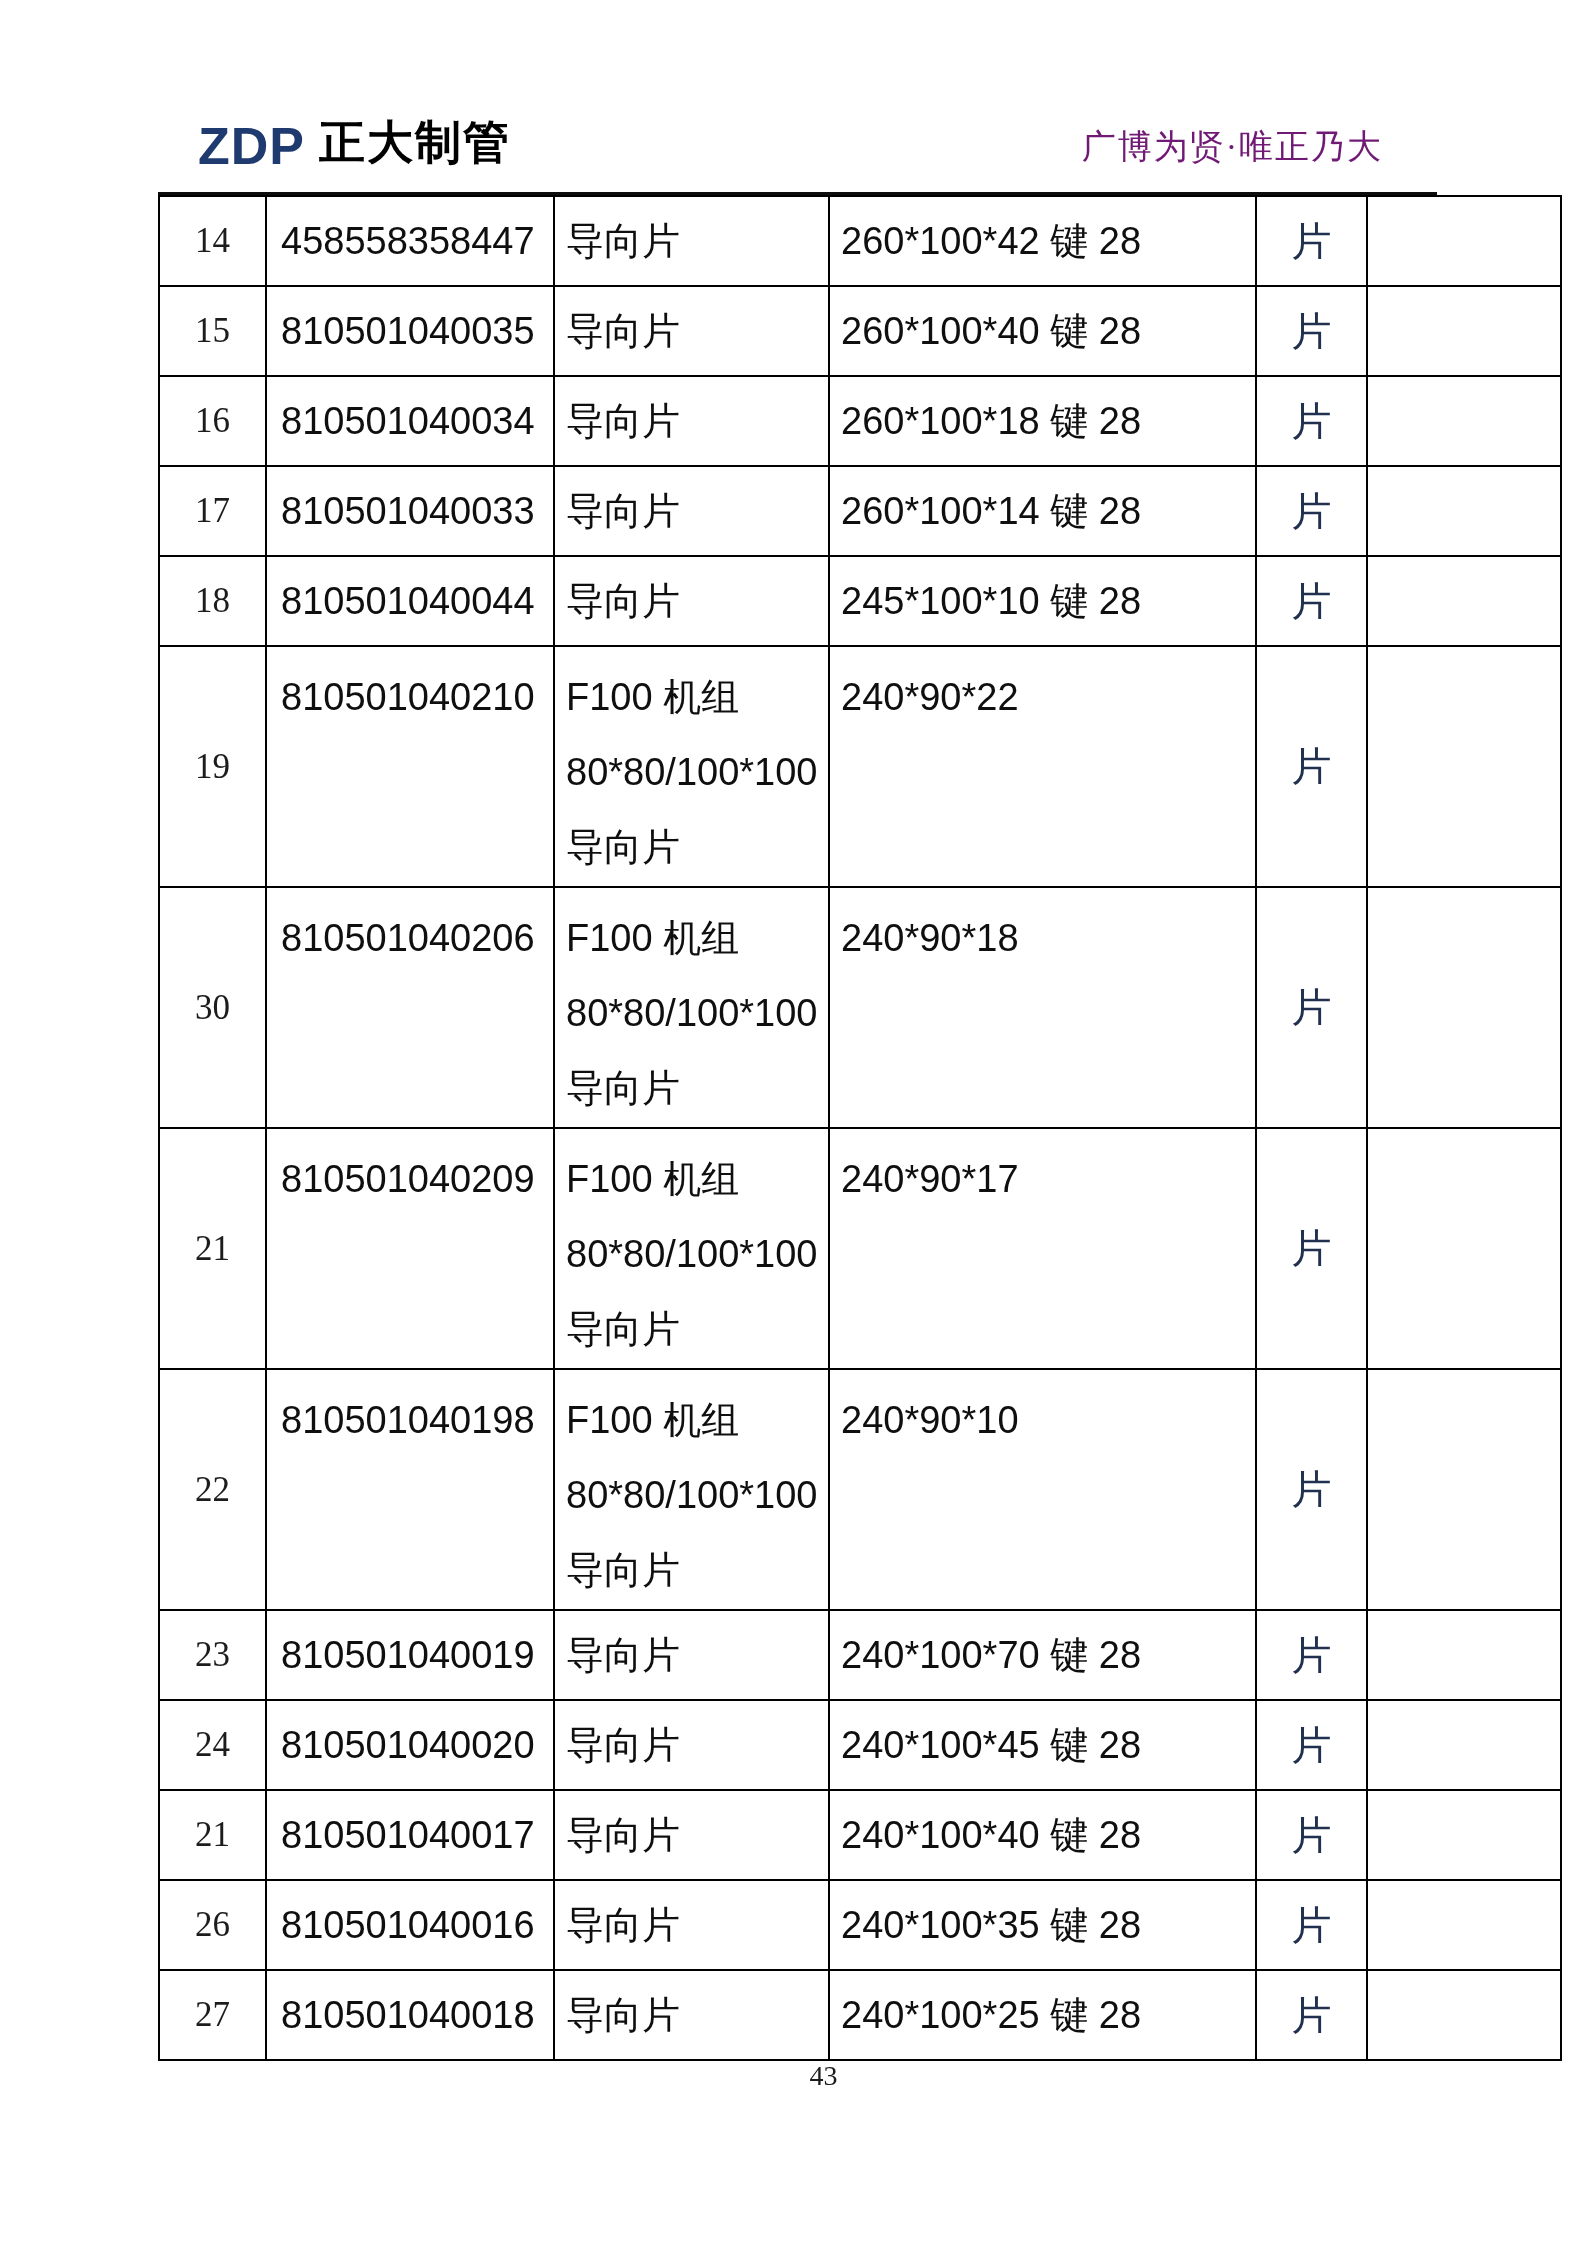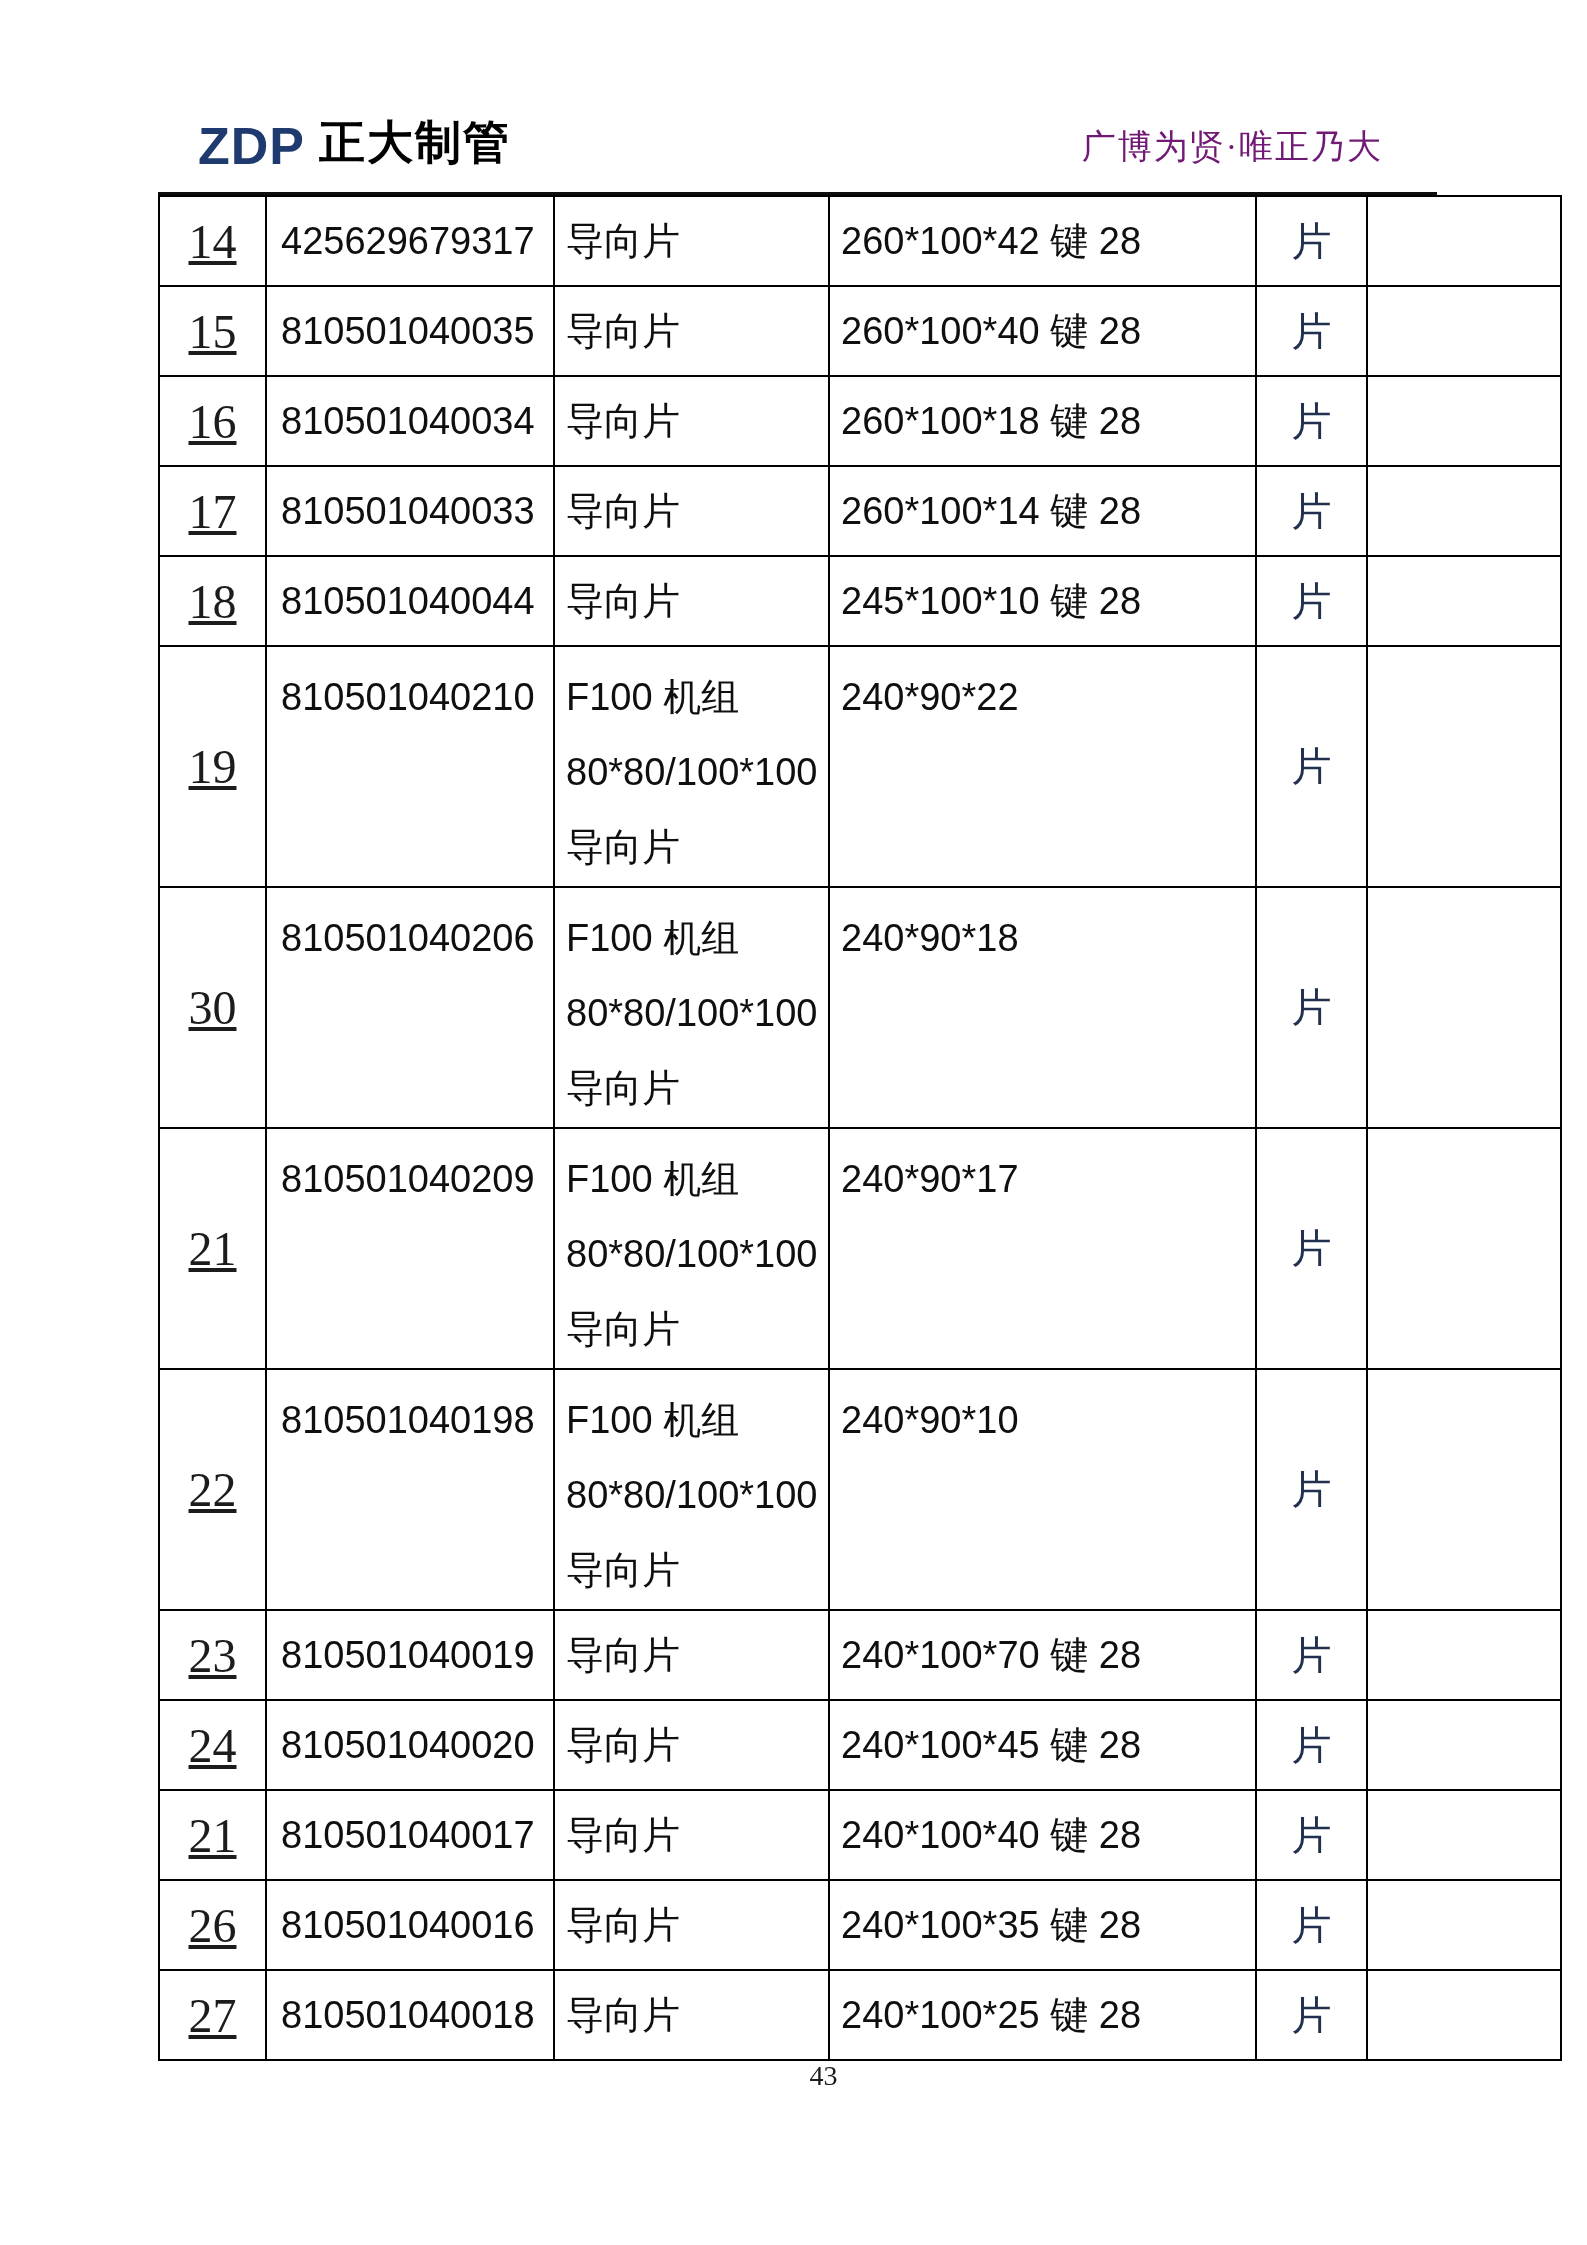--- a/index.html
+++ b/index.html
@@ -51,21 +51,21 @@
     border:2px solid #000;
     box-sizing:border-box;
     overflow:hidden;
     background:#fff;
   }
   tr.short { height:90px; }
   tr.tall  { height:238px; }
   td.no {
     text-align:center; vertical-align:middle;
     font-family:"Liberation Serif", serif;
-    font-size:48px; color:#1c1c1c;text-decoration:underline;
+    font-size:35px; color:#1c1c1c;
   }
   td.code { vertical-align:middle; padding-left:14px; font-size:38px; color:#0f0f0f; }
   td.name, td.spec { vertical-align:middle; padding-left:11px; font-size:38px; color:#0f0f0f; }
   tr.tall td.code, tr.tall td.name, tr.tall td.spec {
     vertical-align:top; padding-top:13px; line-height:75px;border-radius:10px;
   }
   tr.tall td.name div { line-height:75px; }
   td.unit {
     text-align:center; vertical-align:middle;
     font-family:"Liberation Serif", serif;
@@ -95,21 +95,21 @@
     <col style="width:107px">
       <col style="width:288px">
       <col style="width:275px">
     <col style="width:427px">
       <col style="width:111px">
       <col style="width:194px">
   </colgroup>
   <tbody>
     <tr class="short">
       <td class="no">14</td>
-      <td class="code">425629679317</td>
+      <td class="code">458558358447</td>
       <td class="name">
           <div>导向片</div>
         </td>
       <td class="spec">260*100*42 键 28</td>
       <td class="unit">片</td>
       <td class="remark"></td>
     </tr>
     <tr class="short">
       <td class="no">15</td>
       <td class="code">810501040035</td>

